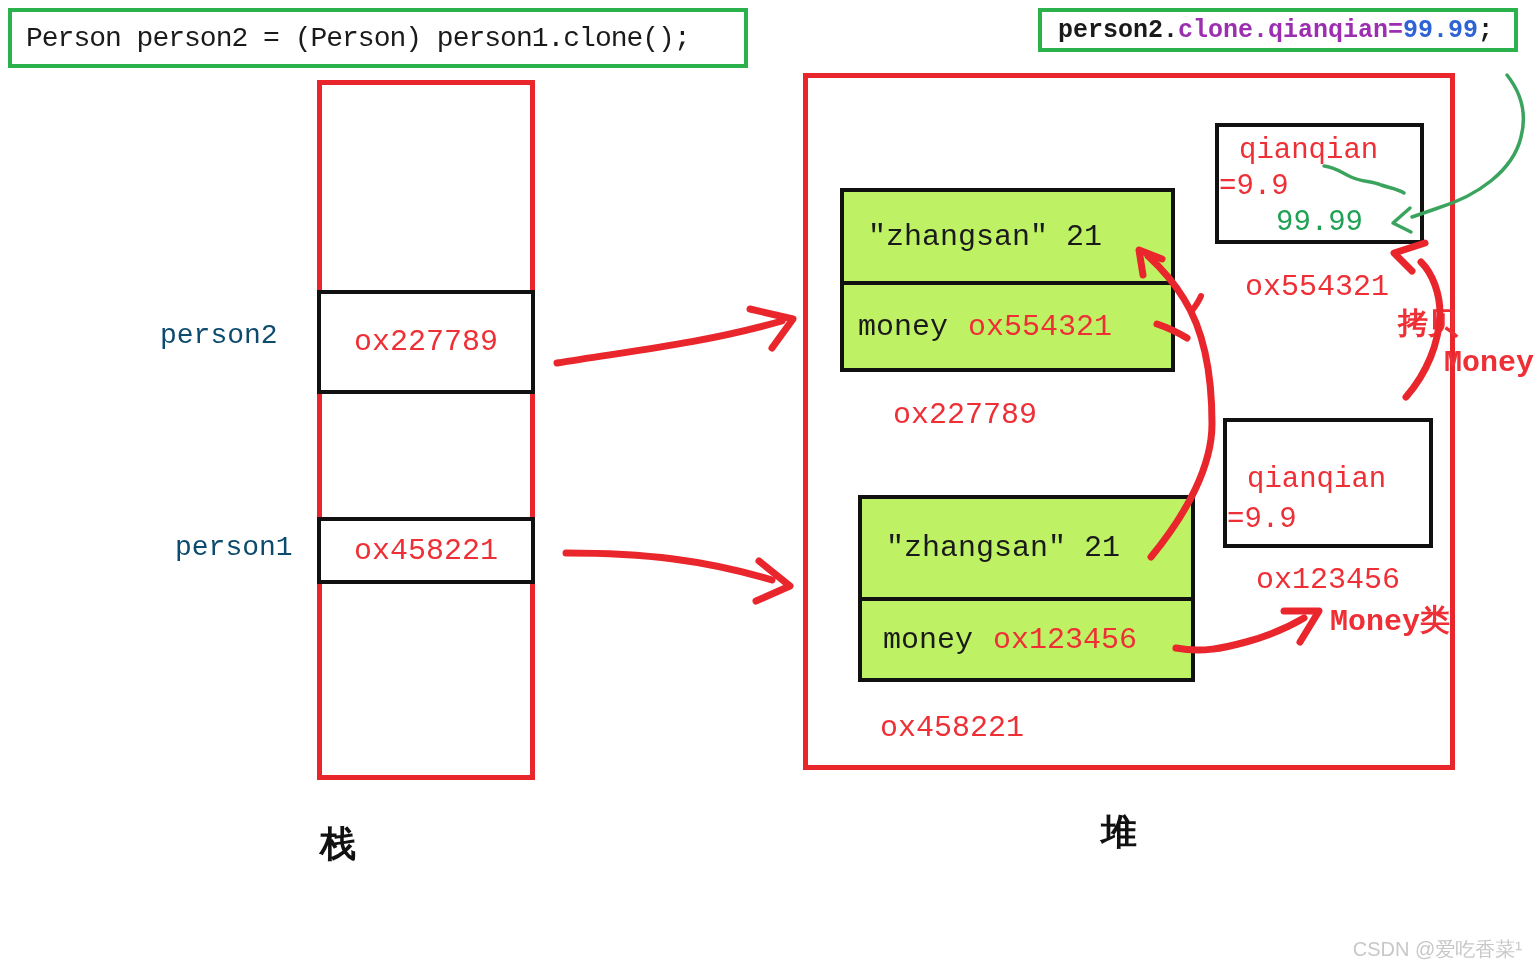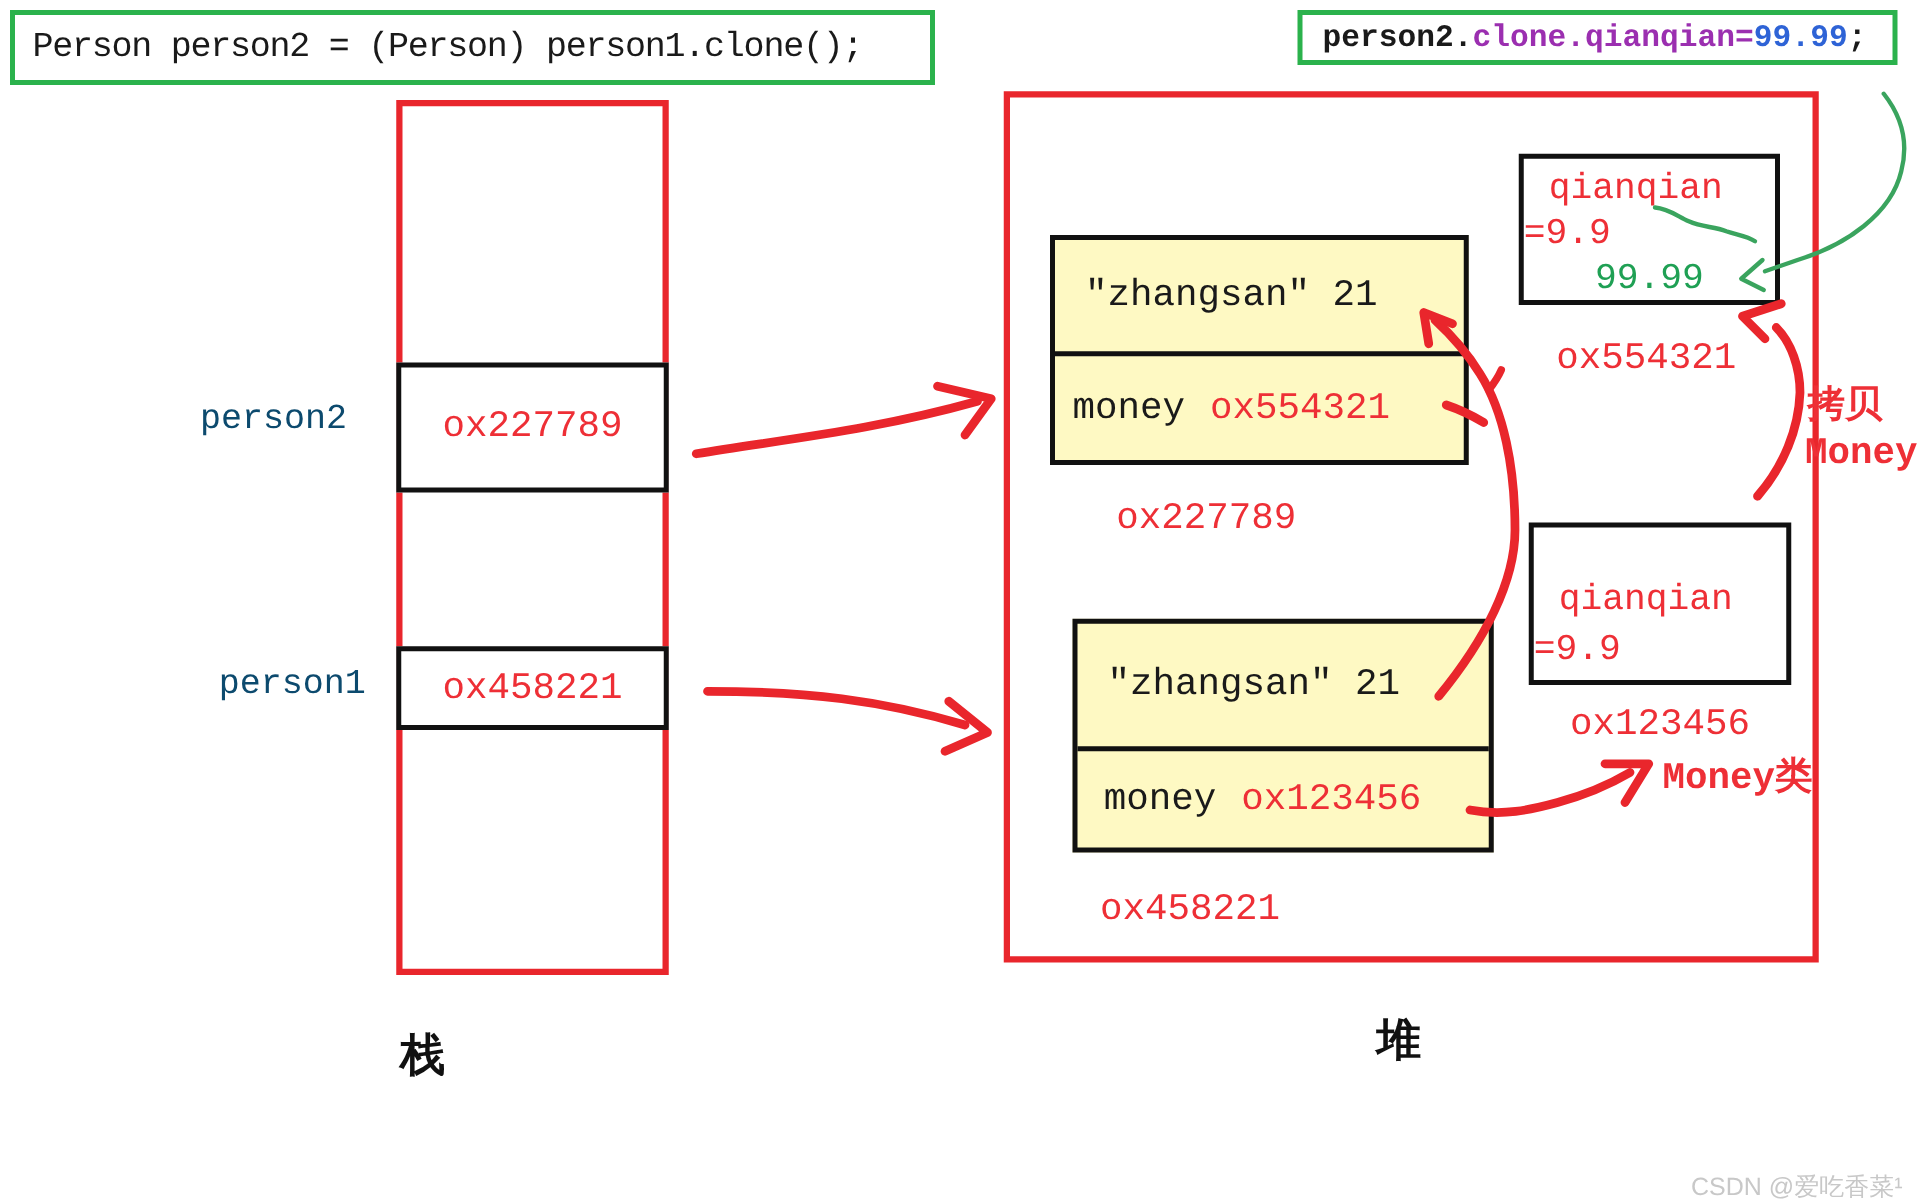--- a/index.html
+++ b/index.html
@@ -26,21 +26,21 @@
   .cell-p2{left:317px;top:290px;width:218px;height:104px;}
   .cell-p1{left:317px;top:517px;width:218px;height:67px;}
   .ref-label{font-size:28px;color:#0c4a6e;white-space:nowrap;}
   .label-p2{left:160px;top:320px;}
   .label-p1{left:175px;top:532px;}
   .area-title{font-size:36px;font-weight:bold;color:#111;}
   .stack-title{left:320px;top:820px;}
   .heap-title{left:1101px;top:808px;}
   
   .heap-rect{left:803px;top:73px;width:652px;height:697px;border:5px solid #e9262c;box-sizing:border-box;}
-  .obj-box{border:4px solid #111;background:#fef9c3;box-sizing:border-box;display:flex;flex-direction:column;}
+  .obj-box{border:4px solid #111;background:#bef264;box-sizing:border-box;display:flex;flex-direction:column;}
   .obj-p2{left:840px;top:188px;width:335px;height:184px;}
   .obj-p1{left:858px;top:495px;width:337px;height:187px;}
   .obj-row1{border-bottom:4px solid #111;display:flex;align-items:center;padding-left:24px;font-size:30px;color:#1a1a1a;white-space:nowrap;}
   .obj-p2 .obj-row1{height:89px;} .obj-p1 .obj-row1{height:98px;}
   .obj-row2{flex:1;display:flex;align-items:center;padding-left:14px;font-size:30px;white-space:nowrap;}
   .obj-p1 .obj-row2{padding-left:21px;}
   .money-addr{color:#ee2f36;margin-left:20px;}
   .money-box{border:4px solid #111;background:#fff;box-sizing:border-box;color:#ee2f36;font-size:29px;}
   .money2{left:1215px;top:123px;width:209px;height:121px;padding-top:6px;}
   .money2 .mline{line-height:36px;}
@@ -49,21 +49,21 @@
   .mline-name{padding-left:20px;}
   .mline-val{text-align:left;padding-right:32px;}
   .mline-new{text-align:center;color:#1fa054;}
   .red-label{color:#ee2f36;font-size:30px;white-space:nowrap;}
   .bold-cjk{font-weight:600;}
   .addr-554321{left:1245px;top:270px;}
   .addr-227789{left:893px;top:398px;}
   .addr-123456{left:1256px;top:563px;}
   .addr-458221{left:880px;top:711px;}
   .copy-person{left:1037px;top:386px;}
-  .copy-money-1{left:1446px;top:303px;}
+  .copy-money-1{left:1398px;top:303px;}
   .copy-money-2{left:1444px;top:346px;}
   .money-class{left:1330px;top:600px;}
   
   .arrow-layer{left:0;top:0;width:1536px;height:960px;pointer-events:none;z-index:10;}
   
   .watermark{right:14px;top:922px;font-size:20px;color:#c8c8c8;
     font-family:"Liberation Sans","DejaVu Sans",sans-serif;white-space:nowrap;margin-top:14px;}
 </style>
 </head>
 <body>

